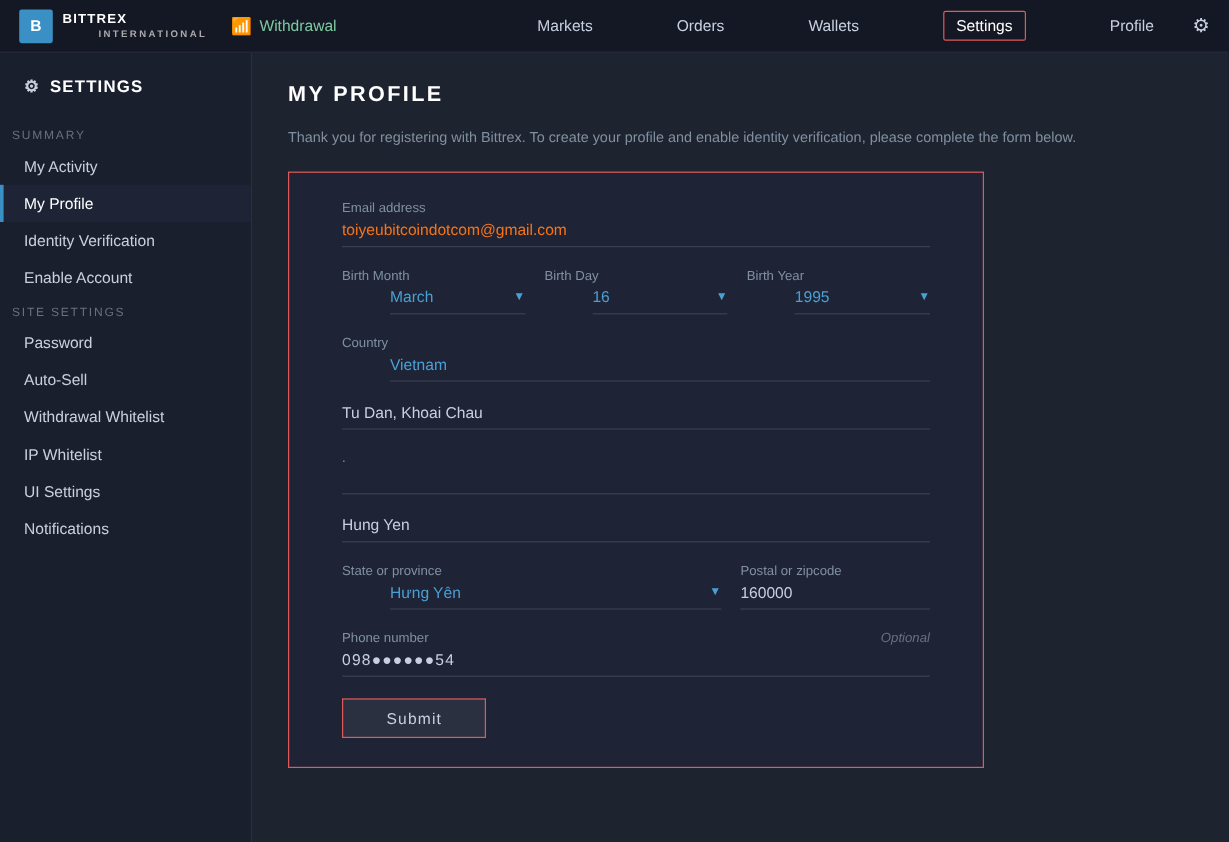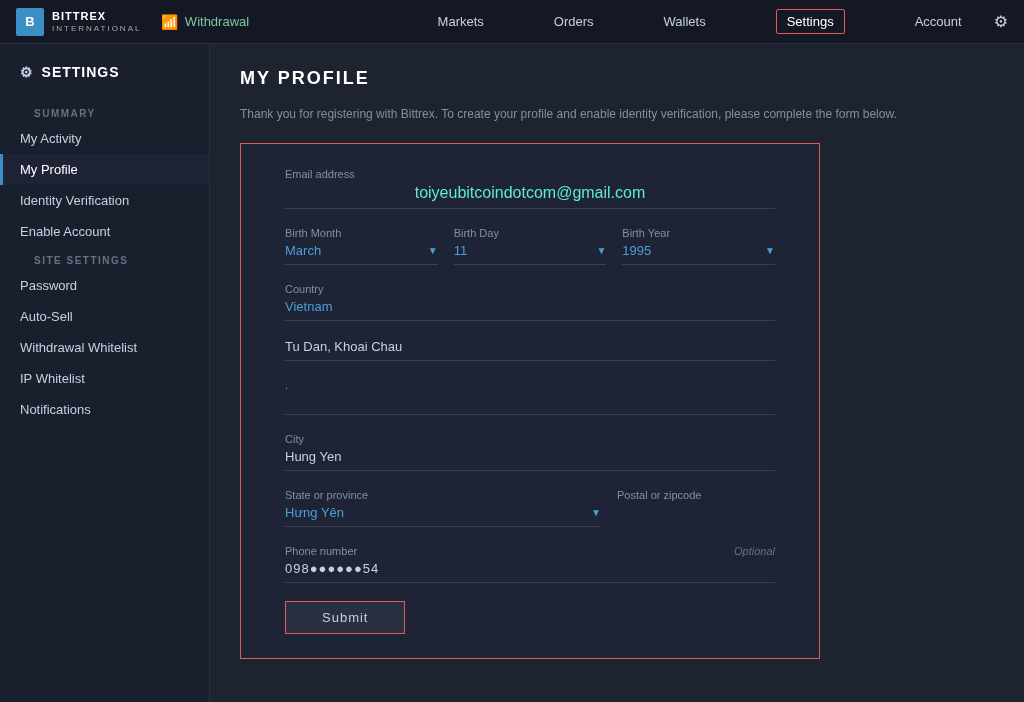--- a/index.html
+++ b/index.html
@@ -42,21 +42,22 @@
       color: #fff;
       font-size: 11px;
       line-height: 1.2;
       font-weight: 600;
       letter-spacing: 1px;
     }
     .logo-sub {
       font-size: 8px;
       color: #aaa;
       letter-spacing: 2px;
-      font-weight: 400;
+      font-weight: 700;
+      margin-left: 30px;
     }
     .connected-indicator {
       display: flex;
       align-items: center;
       gap: 6px;
       color: #7ec8a0;
       font-size: 13px;
     }
     .wifi-icon { font-size: 14px; }
     .topnav-spacer { flex: 1; }
@@ -104,25 +105,25 @@
       align-items: center;
       gap: 8px;
       padding: 0 20px 20px;
       color: #fff;
       font-size: 14px;
       font-weight: 600;
       letter-spacing: 1px;
     }
     .settings-gear { font-size: 14px; color: #c8d0e0; }
     .sidebar-section-label {
-      padding: 8px 34px 4px;
+      padding: 8px 10px 4px;
       font-size: 10px;
       color: #6a7080;
       letter-spacing: 1.5px;
-      font-weight: 700;
+      font-weight: 400;
       text-transform: uppercase;
     }
     .sidebar-item {
       padding: 8px 20px;
       font-size: 13px;
       color: #c8d0e0;
       cursor: pointer;
       display: flex;
       align-items: flex-start;
     }
@@ -164,42 +165,43 @@
     .form-group {
       margin-bottom: 18px;
     }
     .form-label {
       font-size: 11px;
       color: #8090a0;
       margin-bottom: 4px;
       display: block;
     }
     .form-value {
-      font-size: 16px;
-      color: #5eead4;
-      border-bottom: 1px solid #3a4050;
-      padding-bottom: 6px;
-      text-align: center;
+      font-size: 13px;
+      color: #f97316;
+      border-bottom: 1px solid #3a4050;
+      padding-bottom: 6px;
     }
     .form-row {
       display: flex;
       gap: 16px;
+      align-items: flex-end;
     }
     .form-row .form-group {
       flex: 1;
     }
     .form-select-value {
       color: #4a9fd4;
       font-size: 13px;
       border-bottom: 1px solid #3a4050;
       padding-bottom: 6px;
       display: flex;
       align-items: center;
       justify-content: space-between;
       cursor: pointer;
+      margin-left: 40px;
     }
     .form-select-value .arrow {
       color: #4a9fd4;
       font-size: 10px;
     }
     .form-input-value {
       font-size: 13px;
       color: #c8d0e0;
       border-bottom: 1px solid #3a4050;
       padding-bottom: 6px;
@@ -253,21 +255,21 @@
   <div class="connected-indicator">
     <span class="wifi-icon">📶</span>
     <span>Withdrawal</span>
   </div>
   <div class="topnav-spacer"></div>
   <div class="topnav-links">
     <a class="topnav-link">Markets</a>
     <a class="topnav-link">Orders</a>
     <a class="topnav-link">Wallets</a>
     <a class="topnav-link active">Settings</a>
-    <a class="topnav-link">Account</a>
+    <a class="topnav-link">Profile</a>
     <span class="topnav-gear">⚙</span>
   </div>
 </nav>
 
 <div class="layout">
 
   <aside class="sidebar">
     <div class="sidebar-settings-header">
       <span class="settings-gear">⚙</span>
       <span>SETTINGS</span>
@@ -293,20 +295,23 @@
       <span>Password</span>
     </div>
     <div class="sidebar-item">
       <span>Auto-Sell</span>
     </div>
     <div class="sidebar-item">
       <span>Withdrawal Whitelist</span>
     </div>
     <div class="sidebar-item">
       <span>IP Whitelist</span>
+    </div>
+    <div class="sidebar-item">
+      <span>UI Settings</span>
     </div>
     <div class="sidebar-item">
       <span>Notifications</span>
     </div>
   </aside>
 
   <main class="main">
     <h1 class="page-title">MY PROFILE</h1>
     <p class="page-desc">Thank you for registering with Bittrex. To create your profile and enable identity verification, please complete the form below.</p>
 
@@ -321,21 +326,21 @@
         <div class="form-group">
           <label class="form-label">Birth Month</label>
           <div class="form-select-value">
             <span>March</span>
             <span class="arrow">▼</span>
           </div>
         </div>
         <div class="form-group">
           <label class="form-label">Birth Day</label>
           <div class="form-select-value">
-            <span>11</span>
+            <span>16</span>
             <span class="arrow">▼</span>
           </div>
         </div>
         <div class="form-group">
           <label class="form-label">Birth Year</label>
           <div class="form-select-value">
             <span>1995</span>
             <span class="arrow">▼</span>
           </div>
         </div>
@@ -351,34 +356,34 @@
       <div class="form-group">
         <div class="form-input-value">Tu Dan, Khoai Chau</div>
       </div>
 
       <div class="form-group">
         <label class="form-label">.</label>
         <div class="form-input-blank"></div>
       </div>
 
       <div class="form-group">
-        <label class="form-label">City</label>
         <div class="form-input-value">Hung Yen</div>
       </div>
 
       <div class="form-row">
         <div class="form-group" style="flex:2">
           <label class="form-label">State or province</label>
           <div class="form-select-value">
             <span>Hưng Yên</span>
             <span class="arrow">▼</span>
           </div>
         </div>
         <div class="form-group" style="flex:1">
           <label class="form-label">Postal or zipcode</label>
+          <div class="form-input-value">160000</div>
         </div>
       </div>
 
       <div class="form-group">
         <label class="form-label">
           <span>Phone number</span>
           <span class="optional-label">Optional</span>
         </label>
         <div class="phone-value">098●●●●●●54</div>
       </div>

